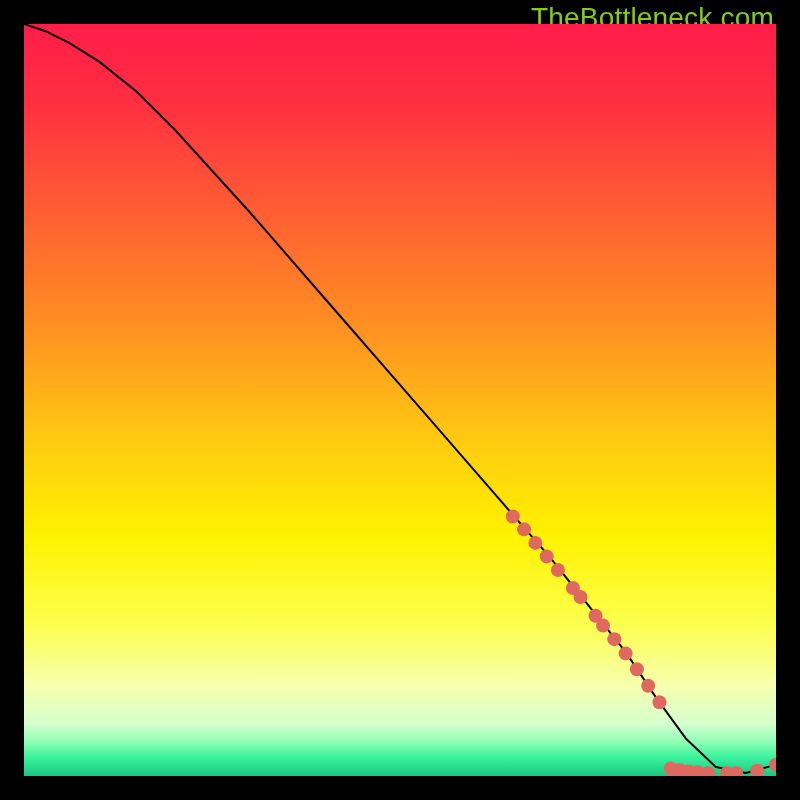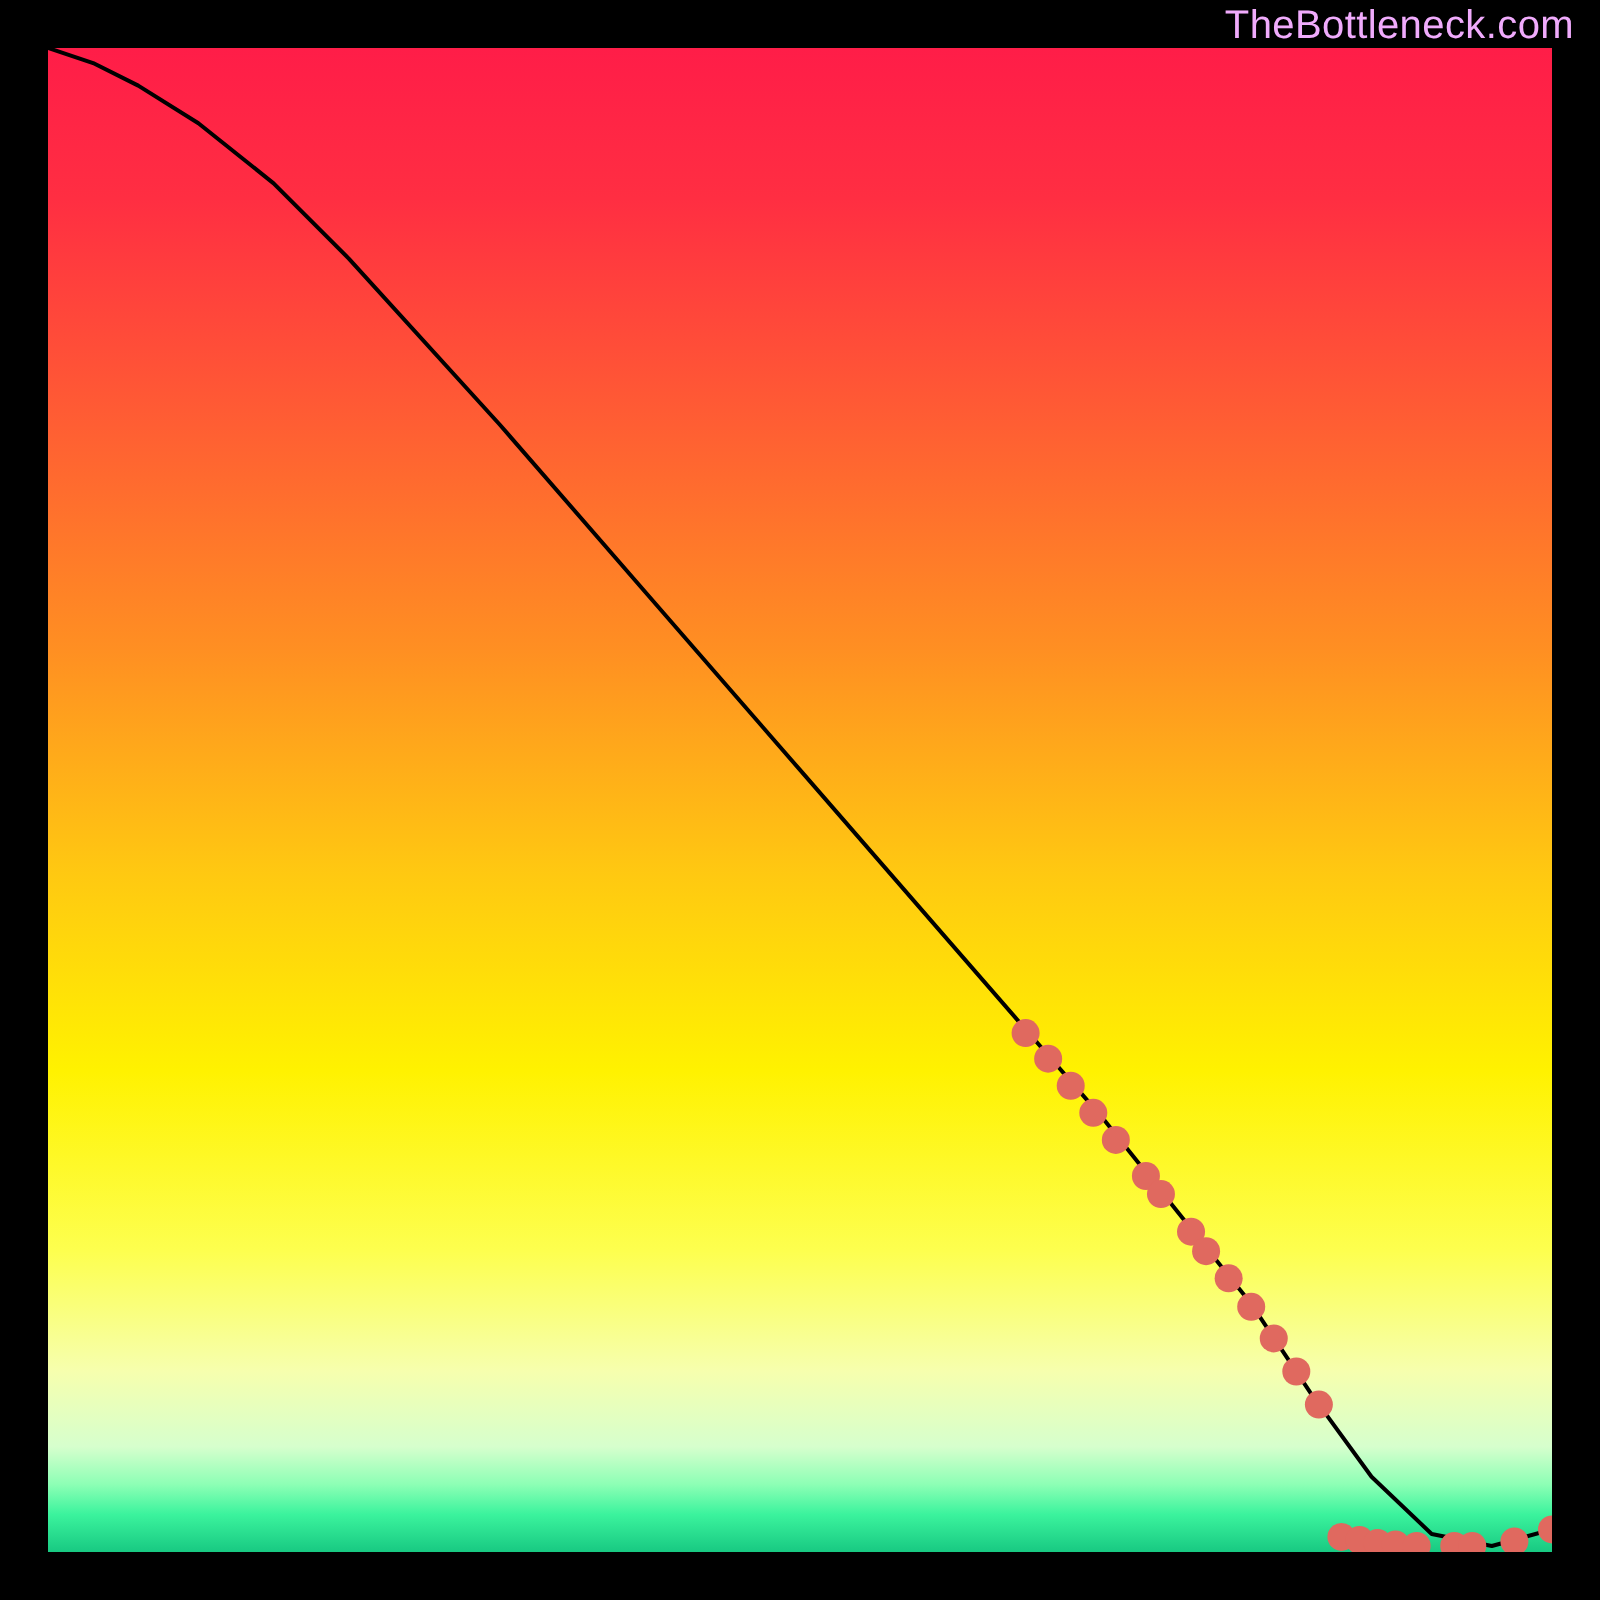--- a/index.html
+++ b/index.html
@@ -22,23 +22,23 @@
   .plot {
     position: absolute;
     left: 0;
     top: 0;
     width: 752px;
     height: 752px;
   }
   .attribution {
     position: absolute;
     top: 2px;
-    right: 13px;
-    color: #f0abfc;
-    font-size: 20px;
+    right: 26px;
+    color: #84cc16;
+    font-size: 28px;
     font-weight: 500;
     letter-spacing: 0.2px;
   }
   svg { display: block; }
 </style>
 </head>
 <body>
 
 <div class="attribution">TheBottleneck.com</div>
 

